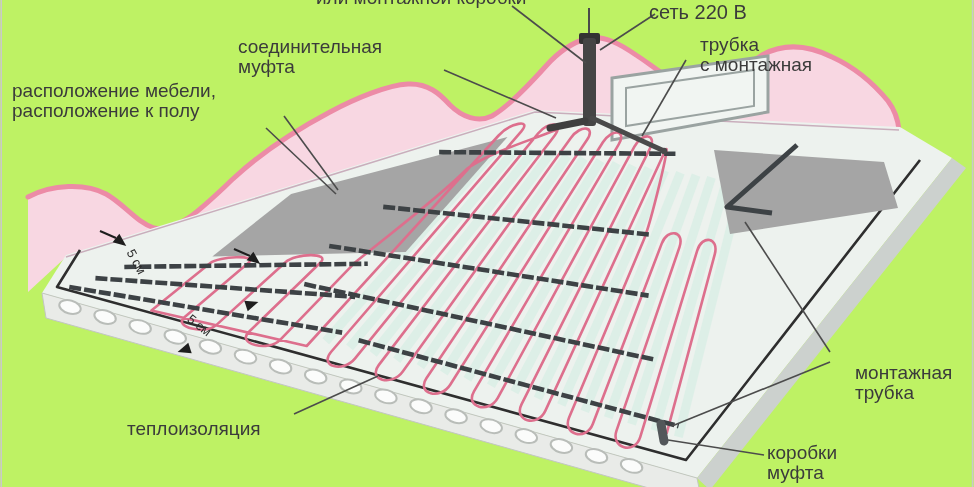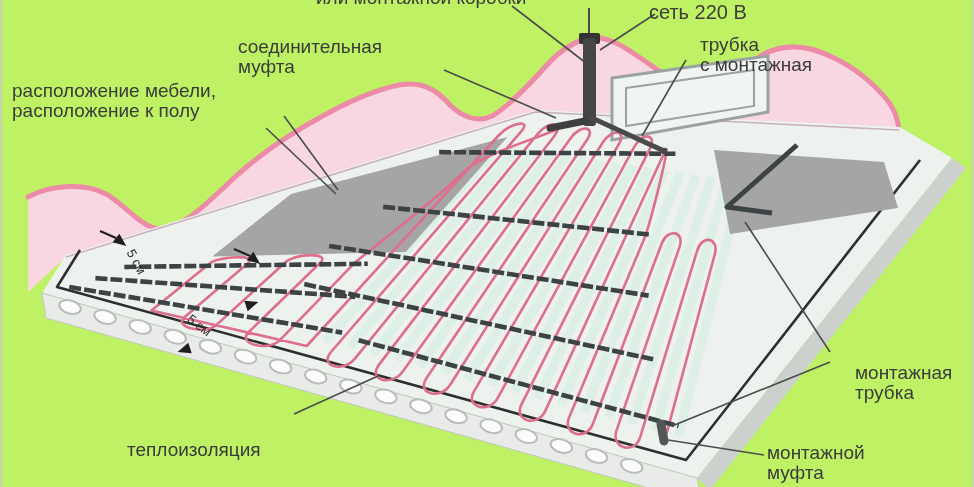--- a/index.html
+++ b/index.html
@@ -102,20 +102,20 @@
   <div class="lbl" style="left:649px;top:2px;font-size:20px;">сеть 220 В</div>
 
   <div class="lbl right" style="left:238px;top:37px;width:202px;"><span>соединительная</span><br><span>муфта</span></div>
 
   <div class="lbl" style="left:700px;top:35px;"><span>трубка</span><br><span>с монтажная</span></div>
 
   <div class="lbl center" style="left:12px;top:81px;width:300px;"><span>расположение мебели,</span><br><span>расположение к полу</span></div>
 
   <div class="lbl" style="left:833px;top:363px;margin-left:22px;"><span>монтажная</span><br><span>трубка</span></div>
 
-  <div class="lbl" style="left:127px;top:440px;text-align:center;">теплоизоляция</div>
+  <div class="lbl" style="left:127px;top:419px;text-align:center;">теплоизоляция</div>
 
-  <div class="lbl" style="left:767px;top:443px;"><span>монтажной</span><br><span>муфта</span></div>
+  <div class="lbl" style="left:767px;top:443px;"><span>коробки</span><br><span>муфта</span></div>
 
   <div class="lbl small" style="left:136px;top:247px;transform:rotate(62deg);">5 см</div>
 
   <div class="lbl small" style="left:193px;top:312px;transform:rotate(38deg);">5 см</div>
 </div>
 
 </body></html>

